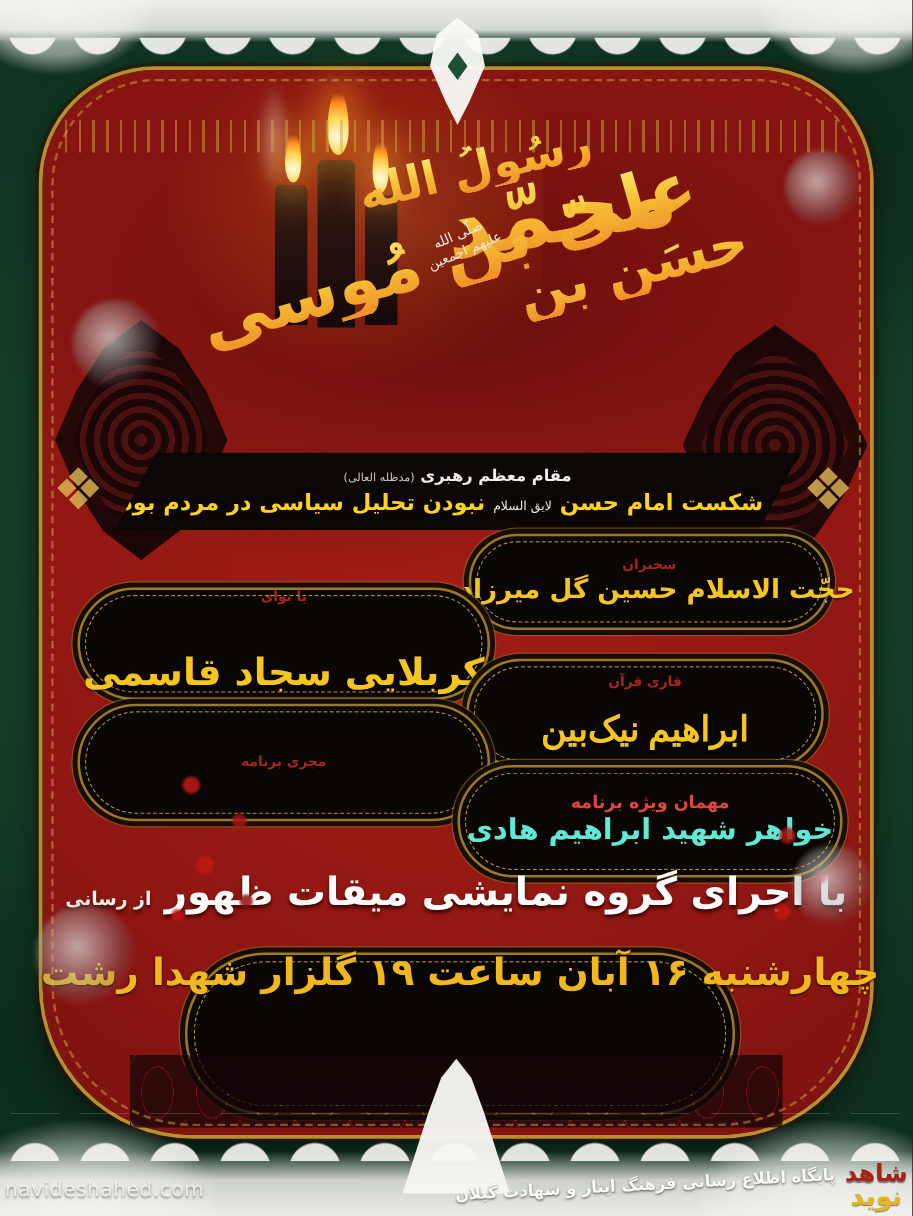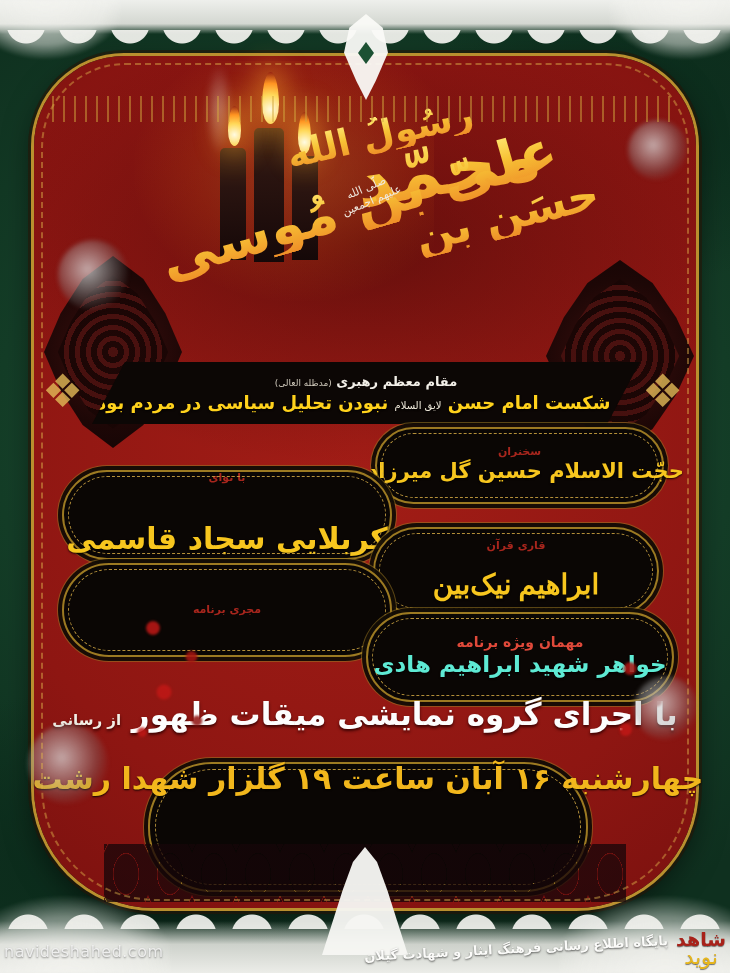--- a/index.html
+++ b/index.html
@@ -151,21 +151,21 @@
   .lace-arch{position:absolute;left:322px;bottom:18px;width:86px;height:108px;
     clip-path:polygon(50% 0,64% 14%,76% 40%,100% 100%,0 100%,24% 40%,36% 14%);
     background:rgba(246,246,242,.96);}
   
   .watermark{position:absolute;left:4px;top:942px;direction:ltr;font-size:16px;
     color:rgba(245,245,245,.88);text-shadow:0 1px 2px rgba(0,0,0,.45);letter-spacing:.5px;}
   .site-logo{position:absolute;left:358px;top:930px;width:368px;display:flex;flex-direction:row;
     align-items:center;gap:8px;justify-content:flex-start;}
   .logo-mark{display:flex;flex-direction:column;align-items:center;line-height:.95;flex:0 0 auto;}
   .logo-mark .w2{color:#a8221a;font-weight:bold;font-size:19px;text-shadow:0 1px 1px rgba(0,0,0,.5);}
-  .logo-mark .w1{color:#e7b61c;font-weight:normal;font-size:21px;text-shadow:0 1px 1px rgba(0,0,0,.5);}
+  .logo-mark .w1{color:#e7b61c;font-weight:bold;font-size:21px;text-shadow:0 1px 1px rgba(0,0,0,.5);}
   .logo-caption{color:#fbfbf9;font-size:13px;font-weight:bold;transform:rotate(-3deg);
     text-shadow:0 1px 2px rgba(0,0,0,.6);white-space:nowrap;}
 </style>
 </head>
 <body>
 
 <div class="canvas">
 
   <div class="poster-body">
 

